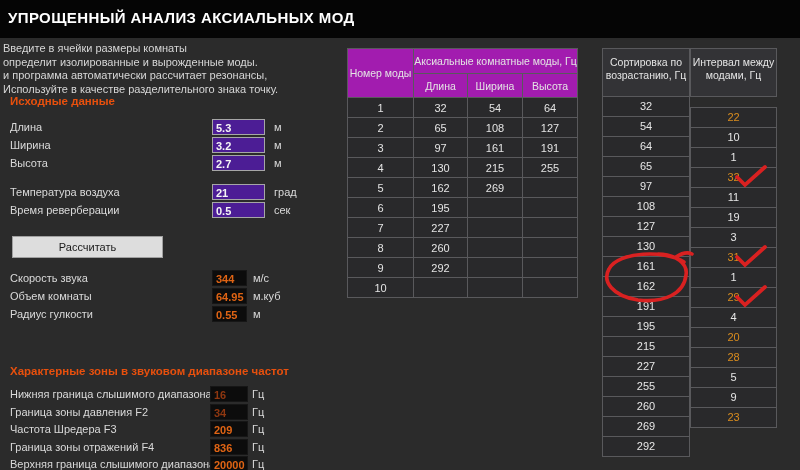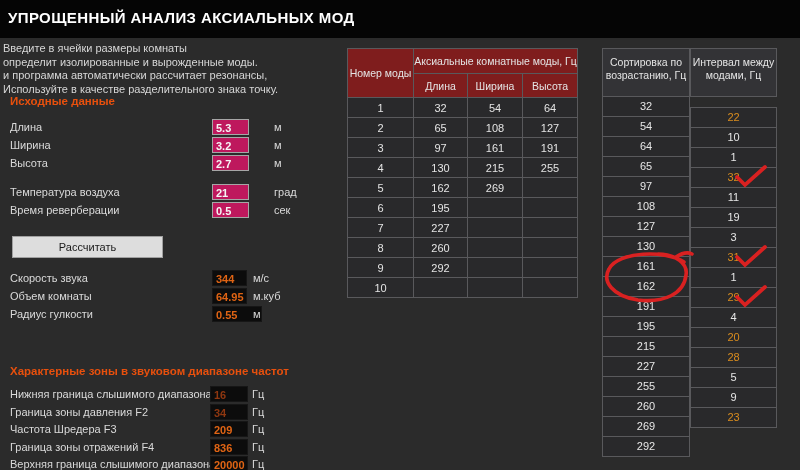--- a/index.html
+++ b/index.html
@@ -15,34 +15,34 @@
   #sec-input{top:95px;} #sec-zones{top:365px;}
 
   #inputs{position:absolute;left:10px;top:119px;width:320px;}
   #outputs{position:absolute;left:10px;top:270px;width:360px;}
   #zones{position:absolute;left:10px;top:386px;width:330px;}
   .frow{position:relative;height:18px;}
   .frow.gap{margin-top:11px;}
   .zrow{position:relative;height:17.5px;}
   .flabel{position:absolute;left:0;top:2px;color:#dadada;white-space:nowrap;}
   .fbox{position:absolute;top:0;height:16px;box-sizing:border-box;padding:2px 0 0 3px;font-weight:bold;white-space:nowrap;overflow:hidden;}
-  .fbox.in{left:202px;width:37px;background:#be185d;border:1px solid #a6a6a6;color:#f5f5f5;}
+  .fbox.in{left:202px;width:53px;background:#4c1d95;border:1px solid #a6a6a6;color:#f5f5f5;}
   .fbox.out{background:#0c0c0c;border:1px solid #161616;color:#e06414;}
   .fbox.dim{color:#8f3710;}
   .funit{position:absolute;top:2px;color:#dadada;}
   .calc-btn{position:absolute;left:12px;top:236px;width:151px;height:22px;
     background:#dddddd;border:1px solid #a0a0a0;color:#1a1a1a;
     font-family:"Liberation Sans",sans-serif;font-size:11px;cursor:pointer;}
 
   
   #modes{position:absolute;left:347px;top:48px;}
   #modes table{border-collapse:collapse;table-layout:fixed;}
   #modes td,#modes th{border:1px solid #59595c;font-weight:normal;text-align:center;
     font-size:10.5px;color:#e4e4e4;padding:0;overflow:hidden;}
-  #modes thead td,#modes thead th{background:#7f1d1d;}
+  #modes thead td,#modes thead th{background:#a21caf;}
   #modes tbody td{background:#29292b;font-size:11px;}
 
   
   .rcol{position:absolute;top:48px;}
   #sortcol{left:602px;width:88px;}
   #intcol{left:690px;width:87px;}
   .colhead{box-sizing:border-box;width:100%;height:49px;border:1px solid #59595c;background:#333336;
     text-align:center;font-size:10.5px;line-height:12.5px;padding-top:7px;color:#e4e4e4;}
   .rcell{box-sizing:border-box;width:100%;height:21px;margin-top:-1px;border:1px solid #59595c;
     background:#29292b;text-align:center;font-size:11px;padding-top:3px;color:#e6e6e6;}
@@ -103,21 +103,21 @@
       <span class="fbox out" style="left: 202px; width: 35px;">344</span>
       <span class="funit" style="left: 243px;">м/с</span>
     </div>
     <div class="frow">
       <span class="flabel">Объем комнаты</span>
       <span class="fbox out" style="left: 202px; width: 35px;">64.95</span>
       <span class="funit" style="left: 243px;">м.куб</span>
     </div>
     <div class="frow">
       <span class="flabel">Радиус гулкости</span>
-      <span class="fbox out" style="left: 202px; width: 50px;">0.55</span>
+      <span class="fbox out" style="left: 202px; width: 35px;">0.55</span>
       <span class="funit" style="left: 243px;">м</span>
     </div>
   </div>
 
 <div class="sec-h" id="sec-zones">Характерные зоны в звуковом диапазоне частот</div>
 
 <div id="zones">
     <div class="zrow">
       <span class="flabel">Нижняя граница слышимого диапазона F1</span>
       <span class="fbox out dim" style="left: 200px; width: 38px;">16</span>

